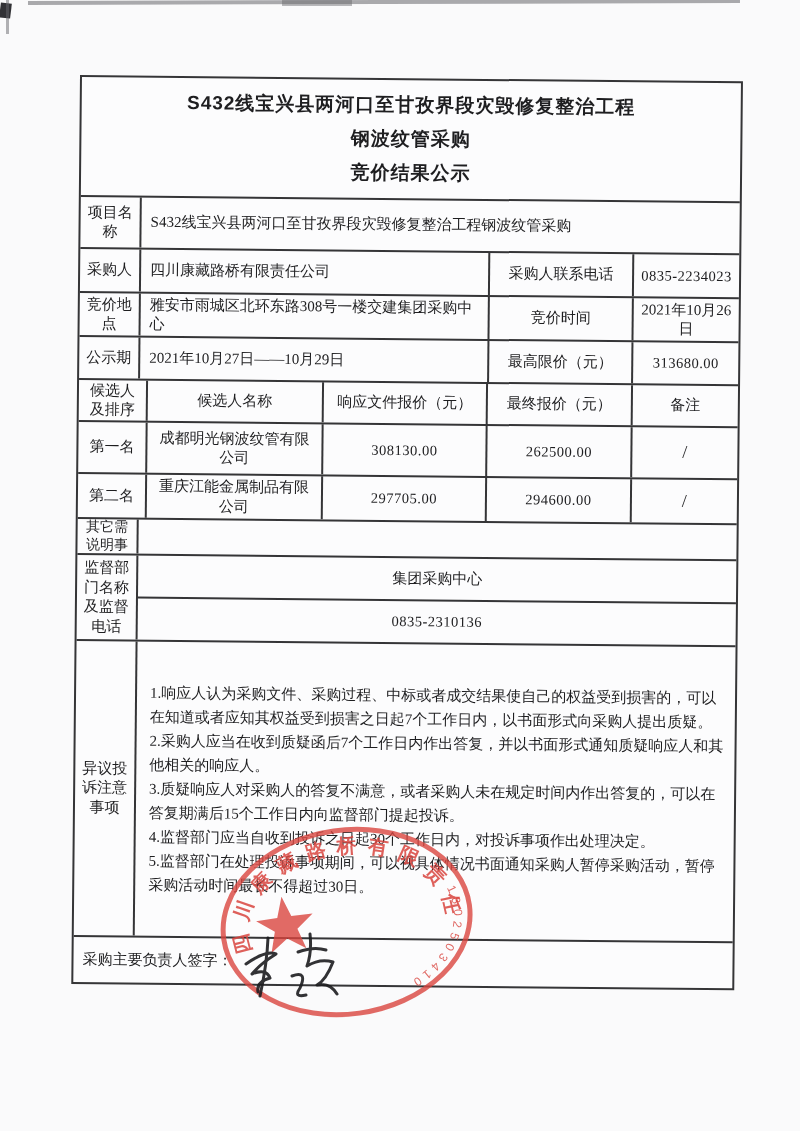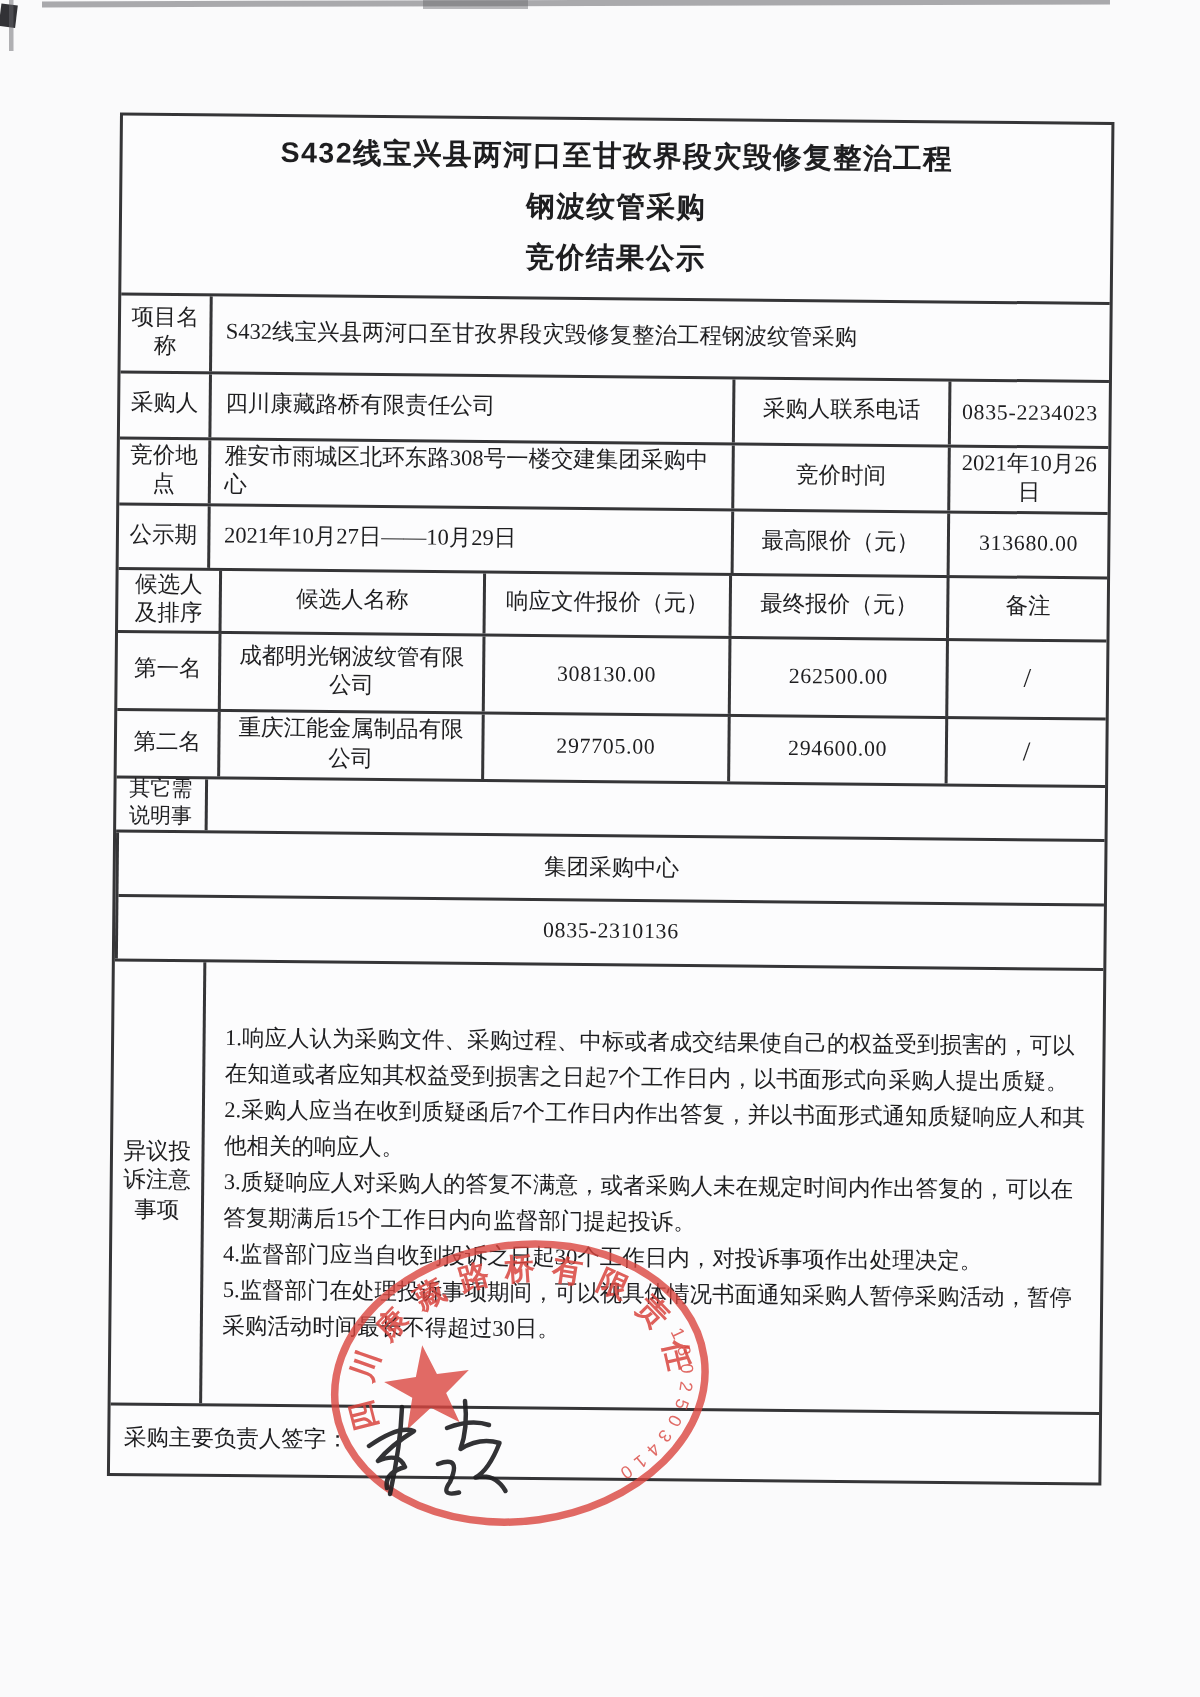--- a/index.html
+++ b/index.html
@@ -138,20 +138,24 @@
     <div class="cell c-rem remark-slash">/</div>
   </div>
 
   <div class="t-row" style="height:36px">
     <div class="cell w-label prelines" style="font-size:14px">其它需
 说明事</div>
     <div class="cell w-val left"></div>
   </div>
 
   <div class="t-row" style="height:86px">
+    <div class="cell w-label prelines">监督部
+门名称
+及监督
+电话</div>
     <div class="sup-right">
       <div class="sub">集团采购中心</div>
       <div class="sub num">0835-2310136</div>
     </div>
   </div>
 
   <div class="t-row" style="height:296px">
     <div class="cell w-label prelines">异议投
 诉注意
 事项</div>

